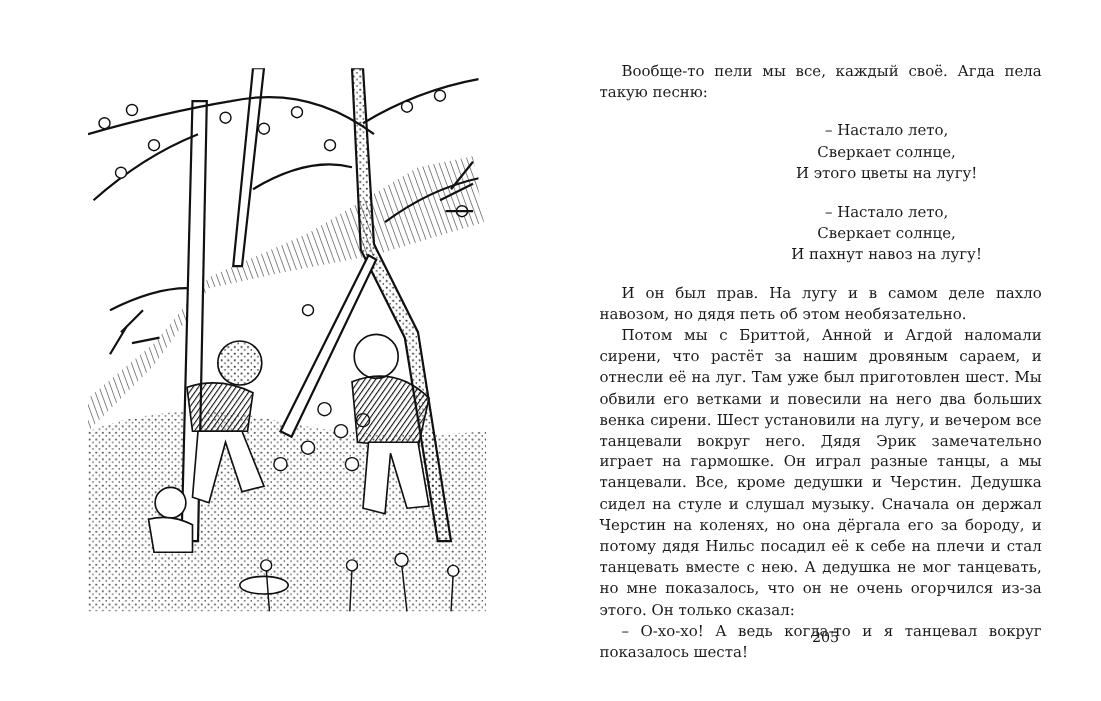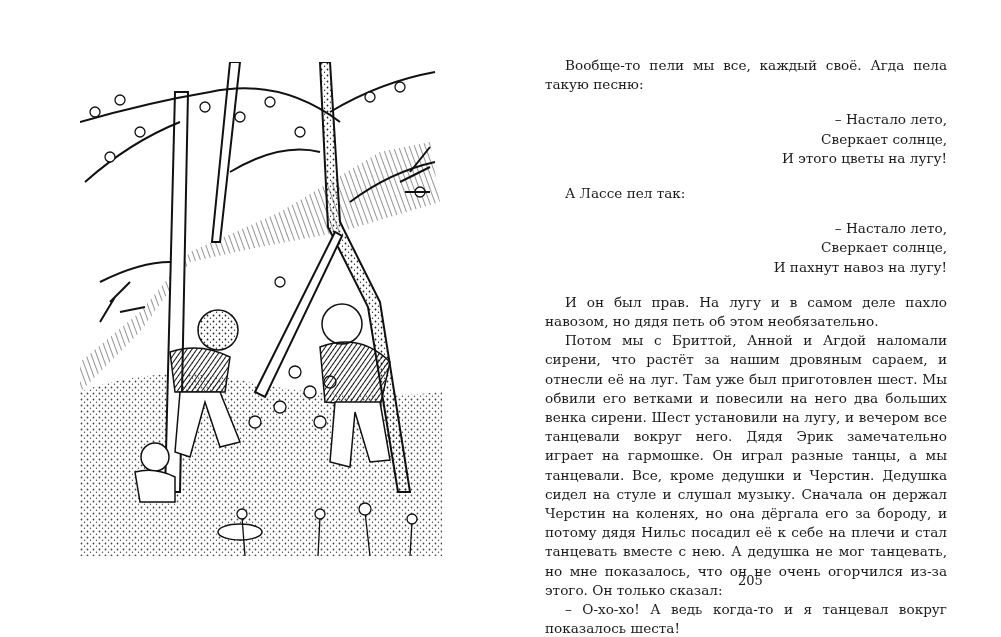--- a/index.html
+++ b/index.html
@@ -19,21 +19,21 @@
   }
   .illustration svg { width: 100%; height: 100%; display: block; }
 
   .text-block {
     position: absolute; left: 45px; top: 56px; width: 402px;
     font-size: 13.6px; line-height: 19.2px;
     text-align: justify;
   }
   .para { margin: 0; text-indent: 20px; }
   .verse {
-    margin: 16px 0 16px 120px; text-indent: 0; text-align: right;
+    margin: 16px 0 16px 120px; text-indent: 0; text-align: center;
   }
   .verse .vline { display: block; }
   .page-number {
     position: absolute; left: 0; width: 501px; top: 573px;
     text-align: center; font-size: 13px;
   }
 </style>
 </head>
 <body>
 
@@ -136,21 +136,20 @@
   <div class="page-right">
     <div class="text-block">
       <p class="para">Вообще-то пели мы все, каждый своё. Агда пела такую песню:</p>
 
       <div class="verse">
         <span class="vline">– Настало лето,</span>
         <span class="vline">Сверкает солнце,</span>
         <span class="vline">И этого цветы на лугу!</span>
       </div>
 
-      <p class="para">А Лассе пел так:</p>
 
       <div class="verse">
         <span class="vline">– Настало лето,</span>
         <span class="vline">Сверкает солнце,</span>
         <span class="vline">И пахнут навоз на лугу!</span>
       </div>
 
       <p class="para">И он был прав. На лугу и в самом деле пахло навозом, но дядя петь об этом необязательно.</p>
       <p class="para">Потом мы с Бриттой, Анной и Агдой наломали сирени, что растёт за нашим дровяным сараем, и отнесли её на луг. Там уже был приготовлен шест. Мы обвили его ветками и повесили на него два больших венка сирени. Шест установили на лугу, и вечером все танцевали вокруг него. Дядя Эрик замечательно играет на гармошке. Он играл разные танцы, а мы танцевали. Все, кроме дедушки и Черстин. Дедушка сидел на стуле и слушал музыку. Сначала он держал Черстин на коленях, но она дёргала его за бороду, и потому дядя Нильс посадил её к себе на плечи и стал танцевать вместе с нею. А дедушка не мог танцевать, но мне показалось, что он не очень огорчился из-за этого. Он только сказал:</p>
       <p class="para">– О-хо-хо! А ведь когда-то и я танцевал вокруг показалось шеста!</p>

